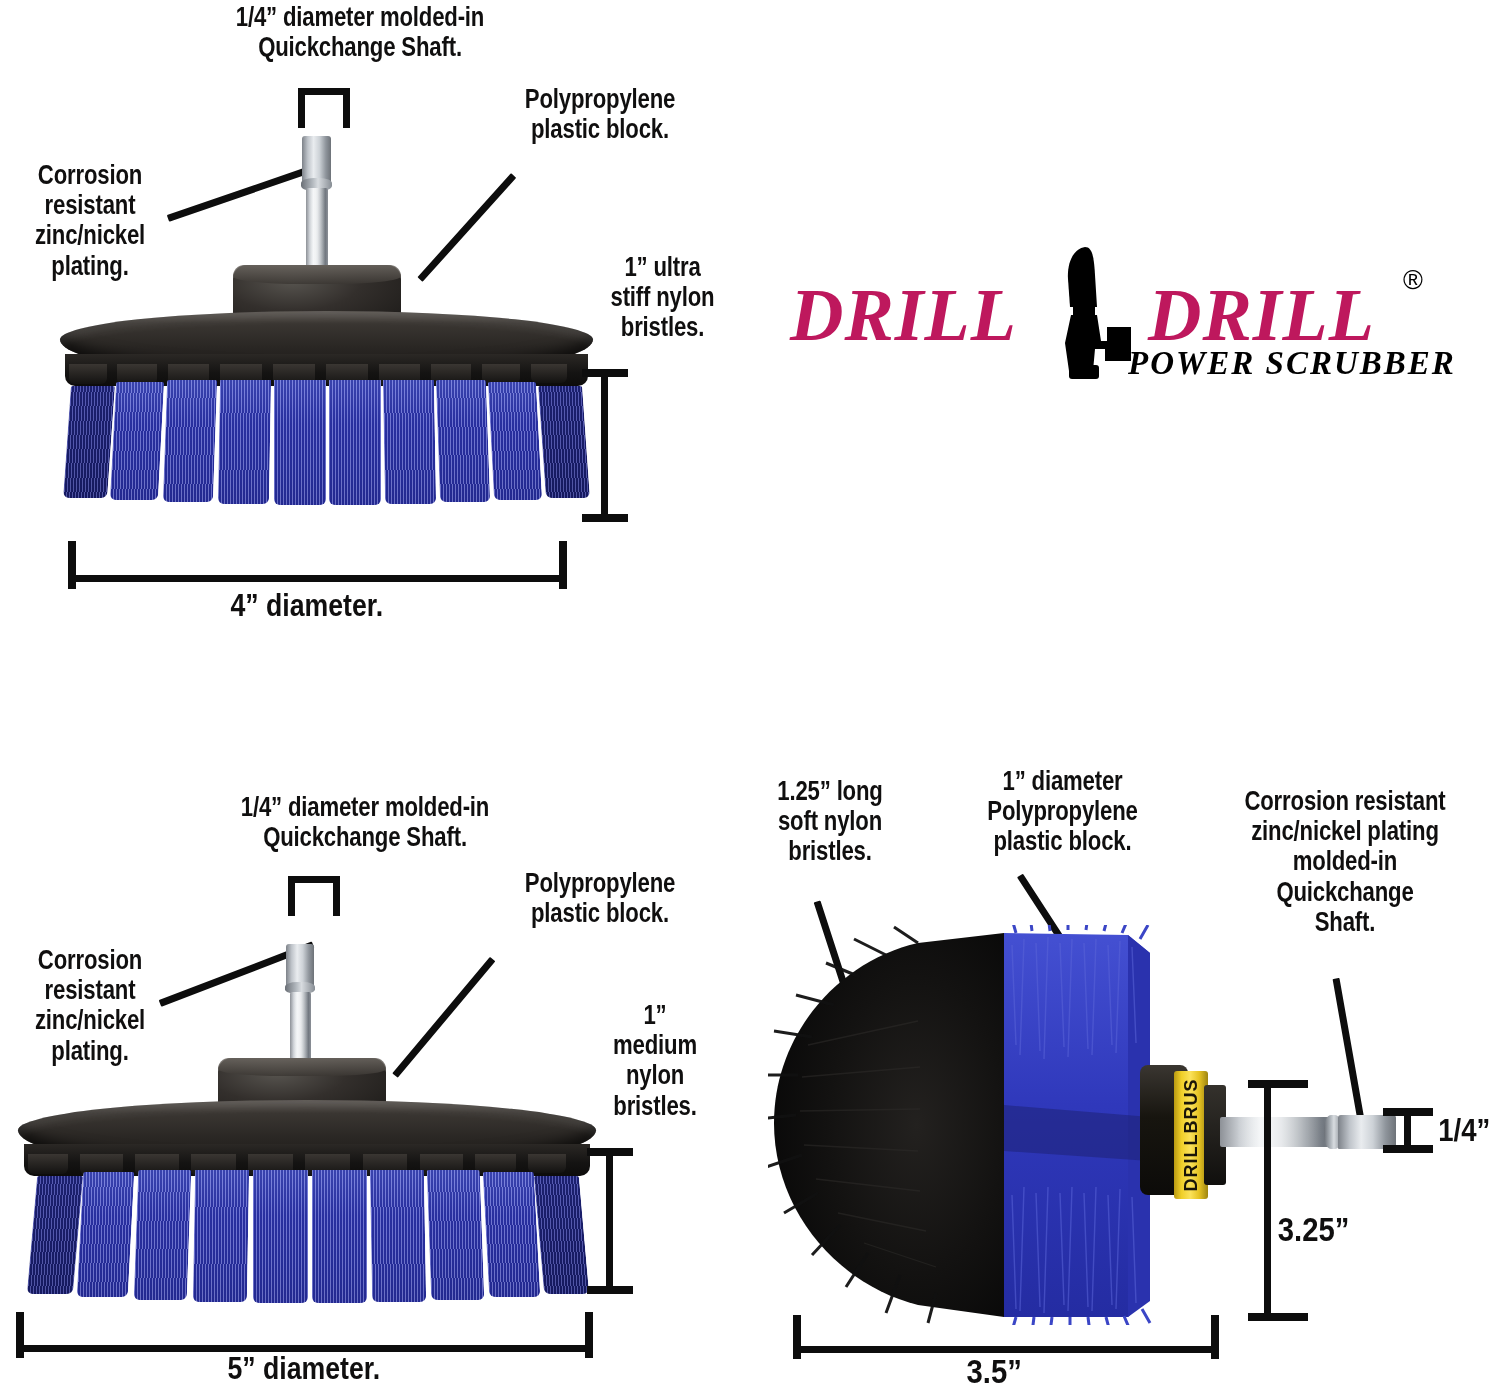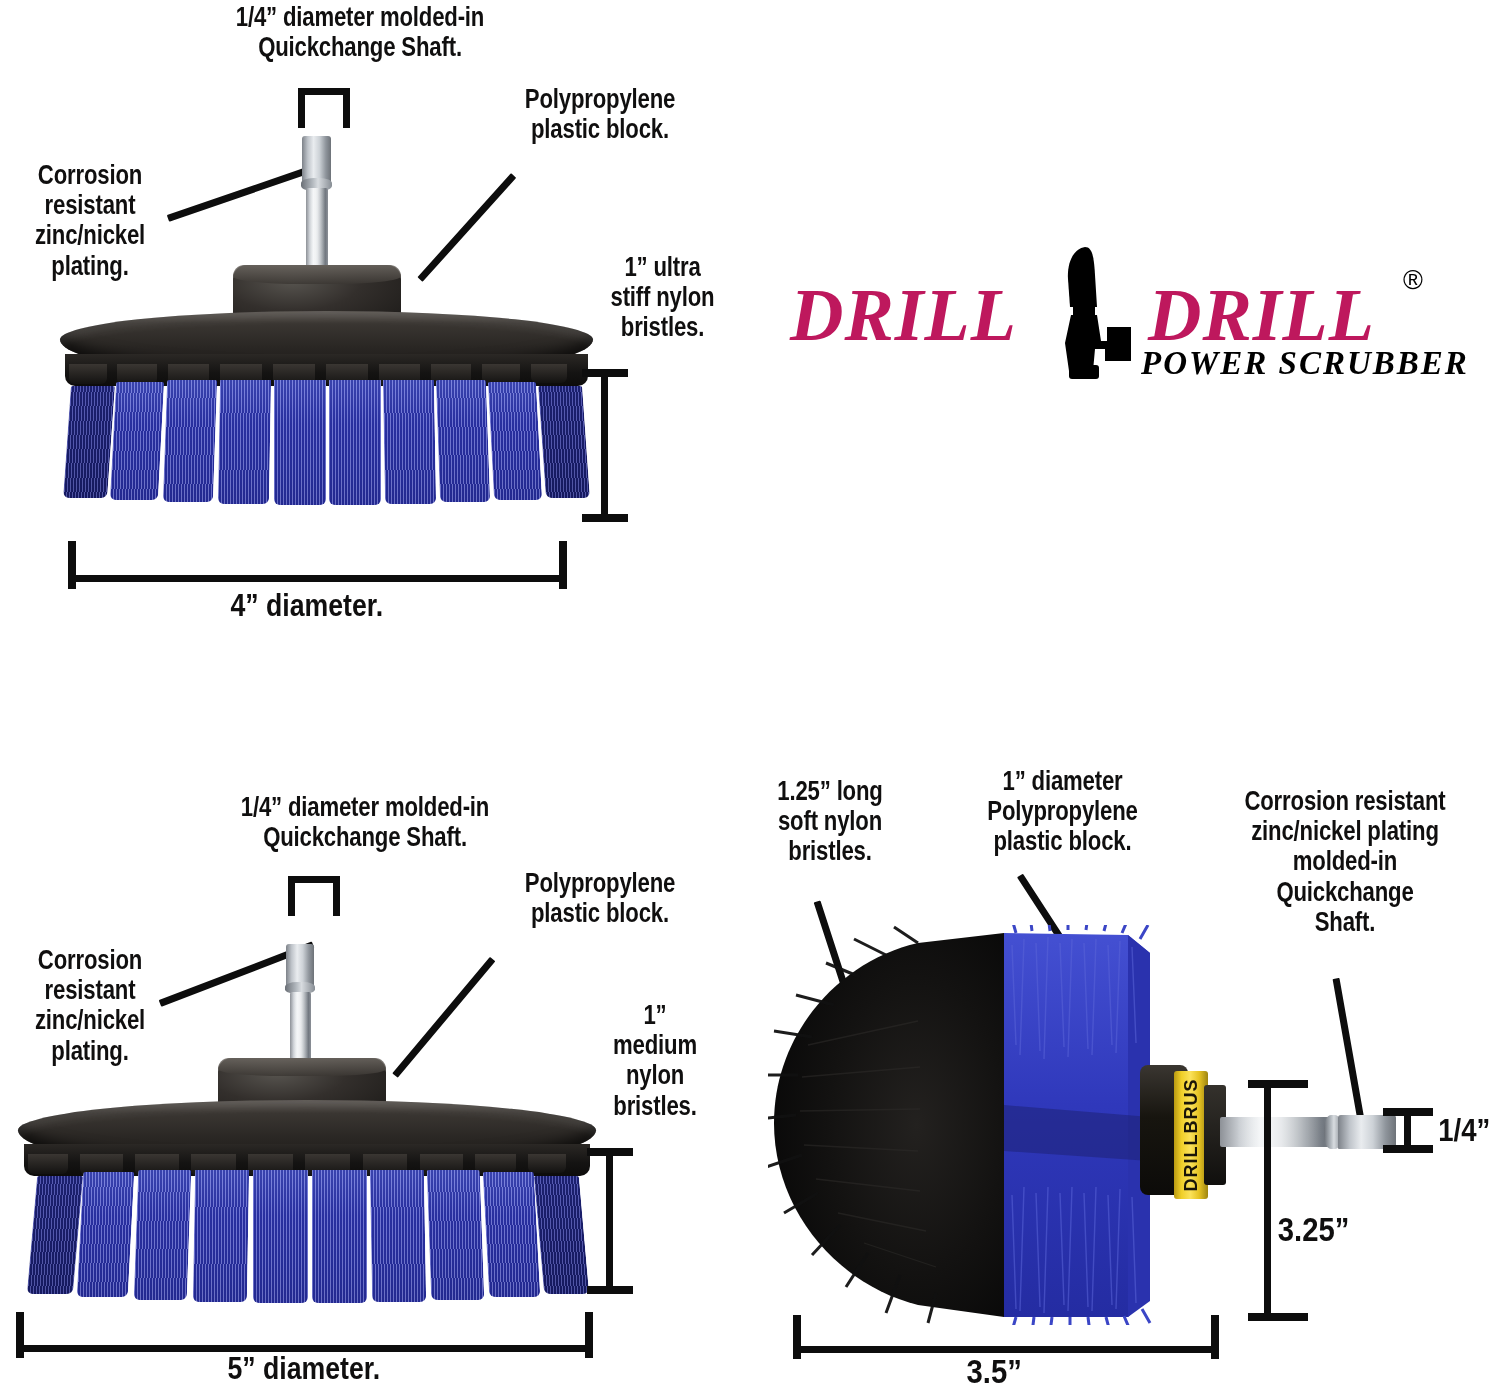--- a/index.html
+++ b/index.html
@@ -250,21 +250,21 @@
         <rect x="38" y="60" width="22" height="12" fill="#000"></rect>
         <path fill="#000" d="M36 70 L62 70 L66 96 L72 96 L72 82 L96 82 L96 116 L70 116 L70 104 L60 104 L58 126 L34 126 L30 98 Z"></path>
         <rect x="34" y="120" width="30" height="14" rx="3" fill="#000"></rect>
       </svg>
     </div>
 
     <div class="logo-word" style="left:358px;top:28px;font-size:74px;">DRILL</div>
 
     <div class="logo-reg" style="left:613px;top:20px;font-size:27px;">®</div>
 
-    <div class="logo-sub" style="left:338px;top:100px;font-size:33px;margin-left:13px;">POWER SCRUBBER</div>
+    <div class="logo-sub" style="left:338px;top:100px;font-size:33px;">POWER SCRUBBER</div>
   </div>
 
   <div>
 
     <div class="lbl" style="left:130px;top:792px;width:470px;font-size:27px;">1/4” diameter molded-in
 Quickchange Shaft.</div>
 
     <div>
       <div class="rule-h" style="left:288px;top:876px;width:52px;height:7px;"></div>
       <div class="rule-v" style="left:288px;top:876px;height:40px;"></div>

